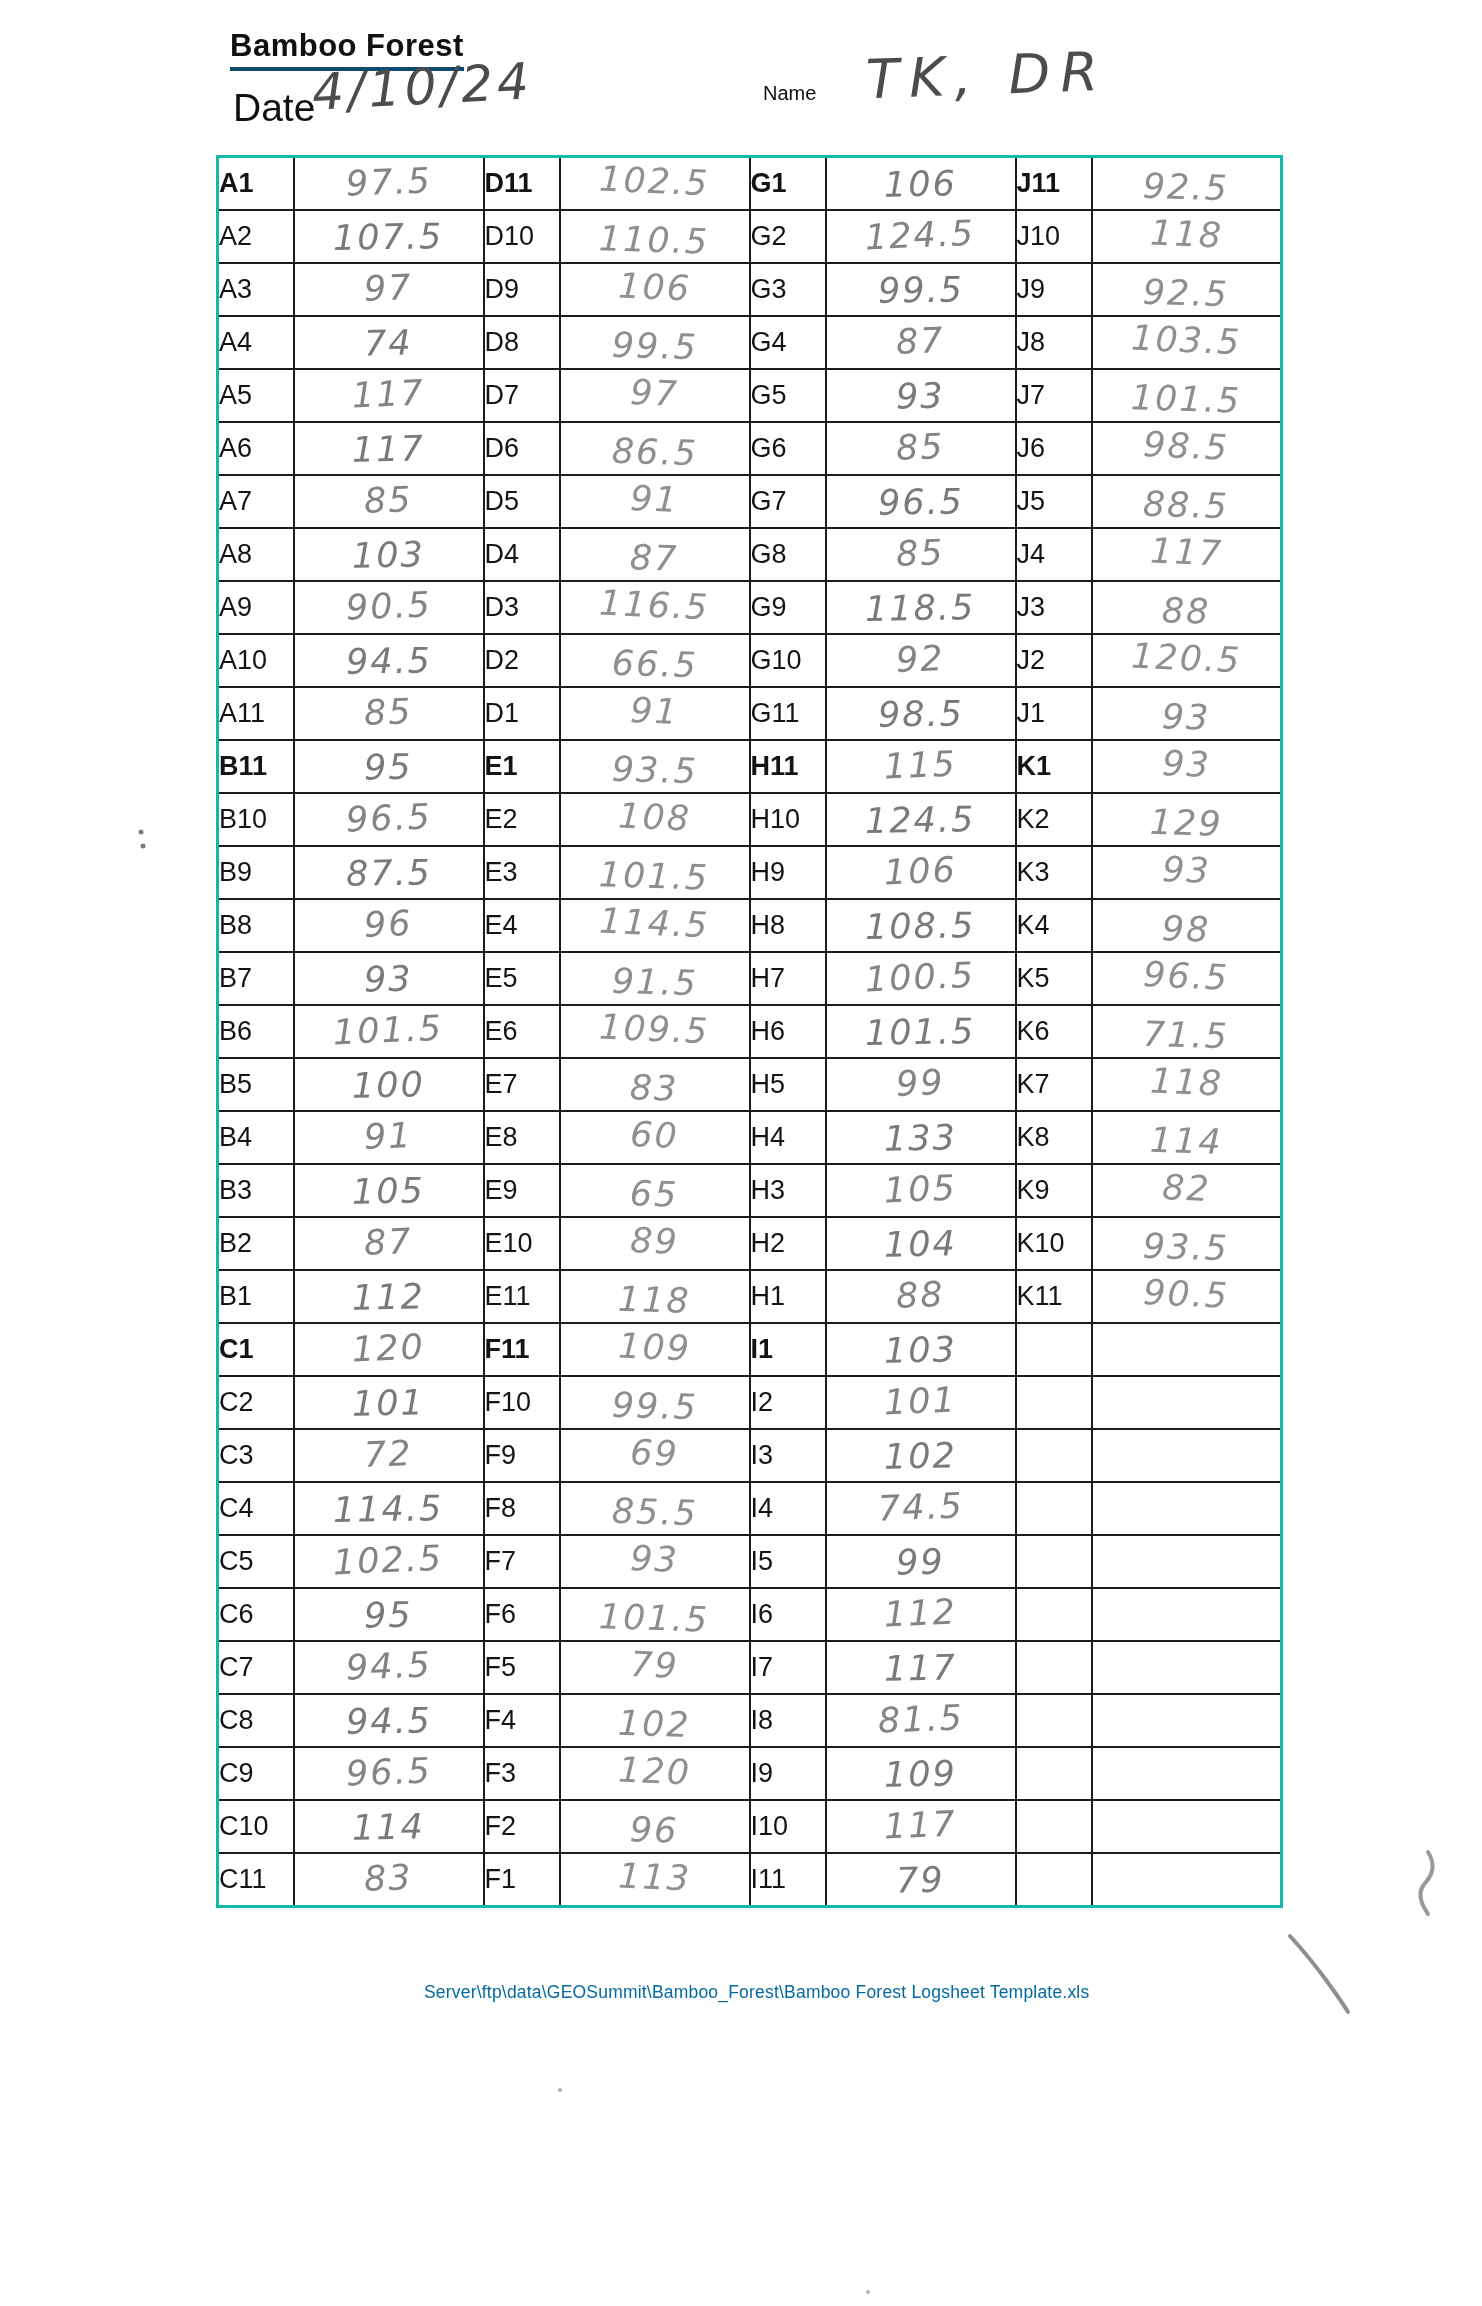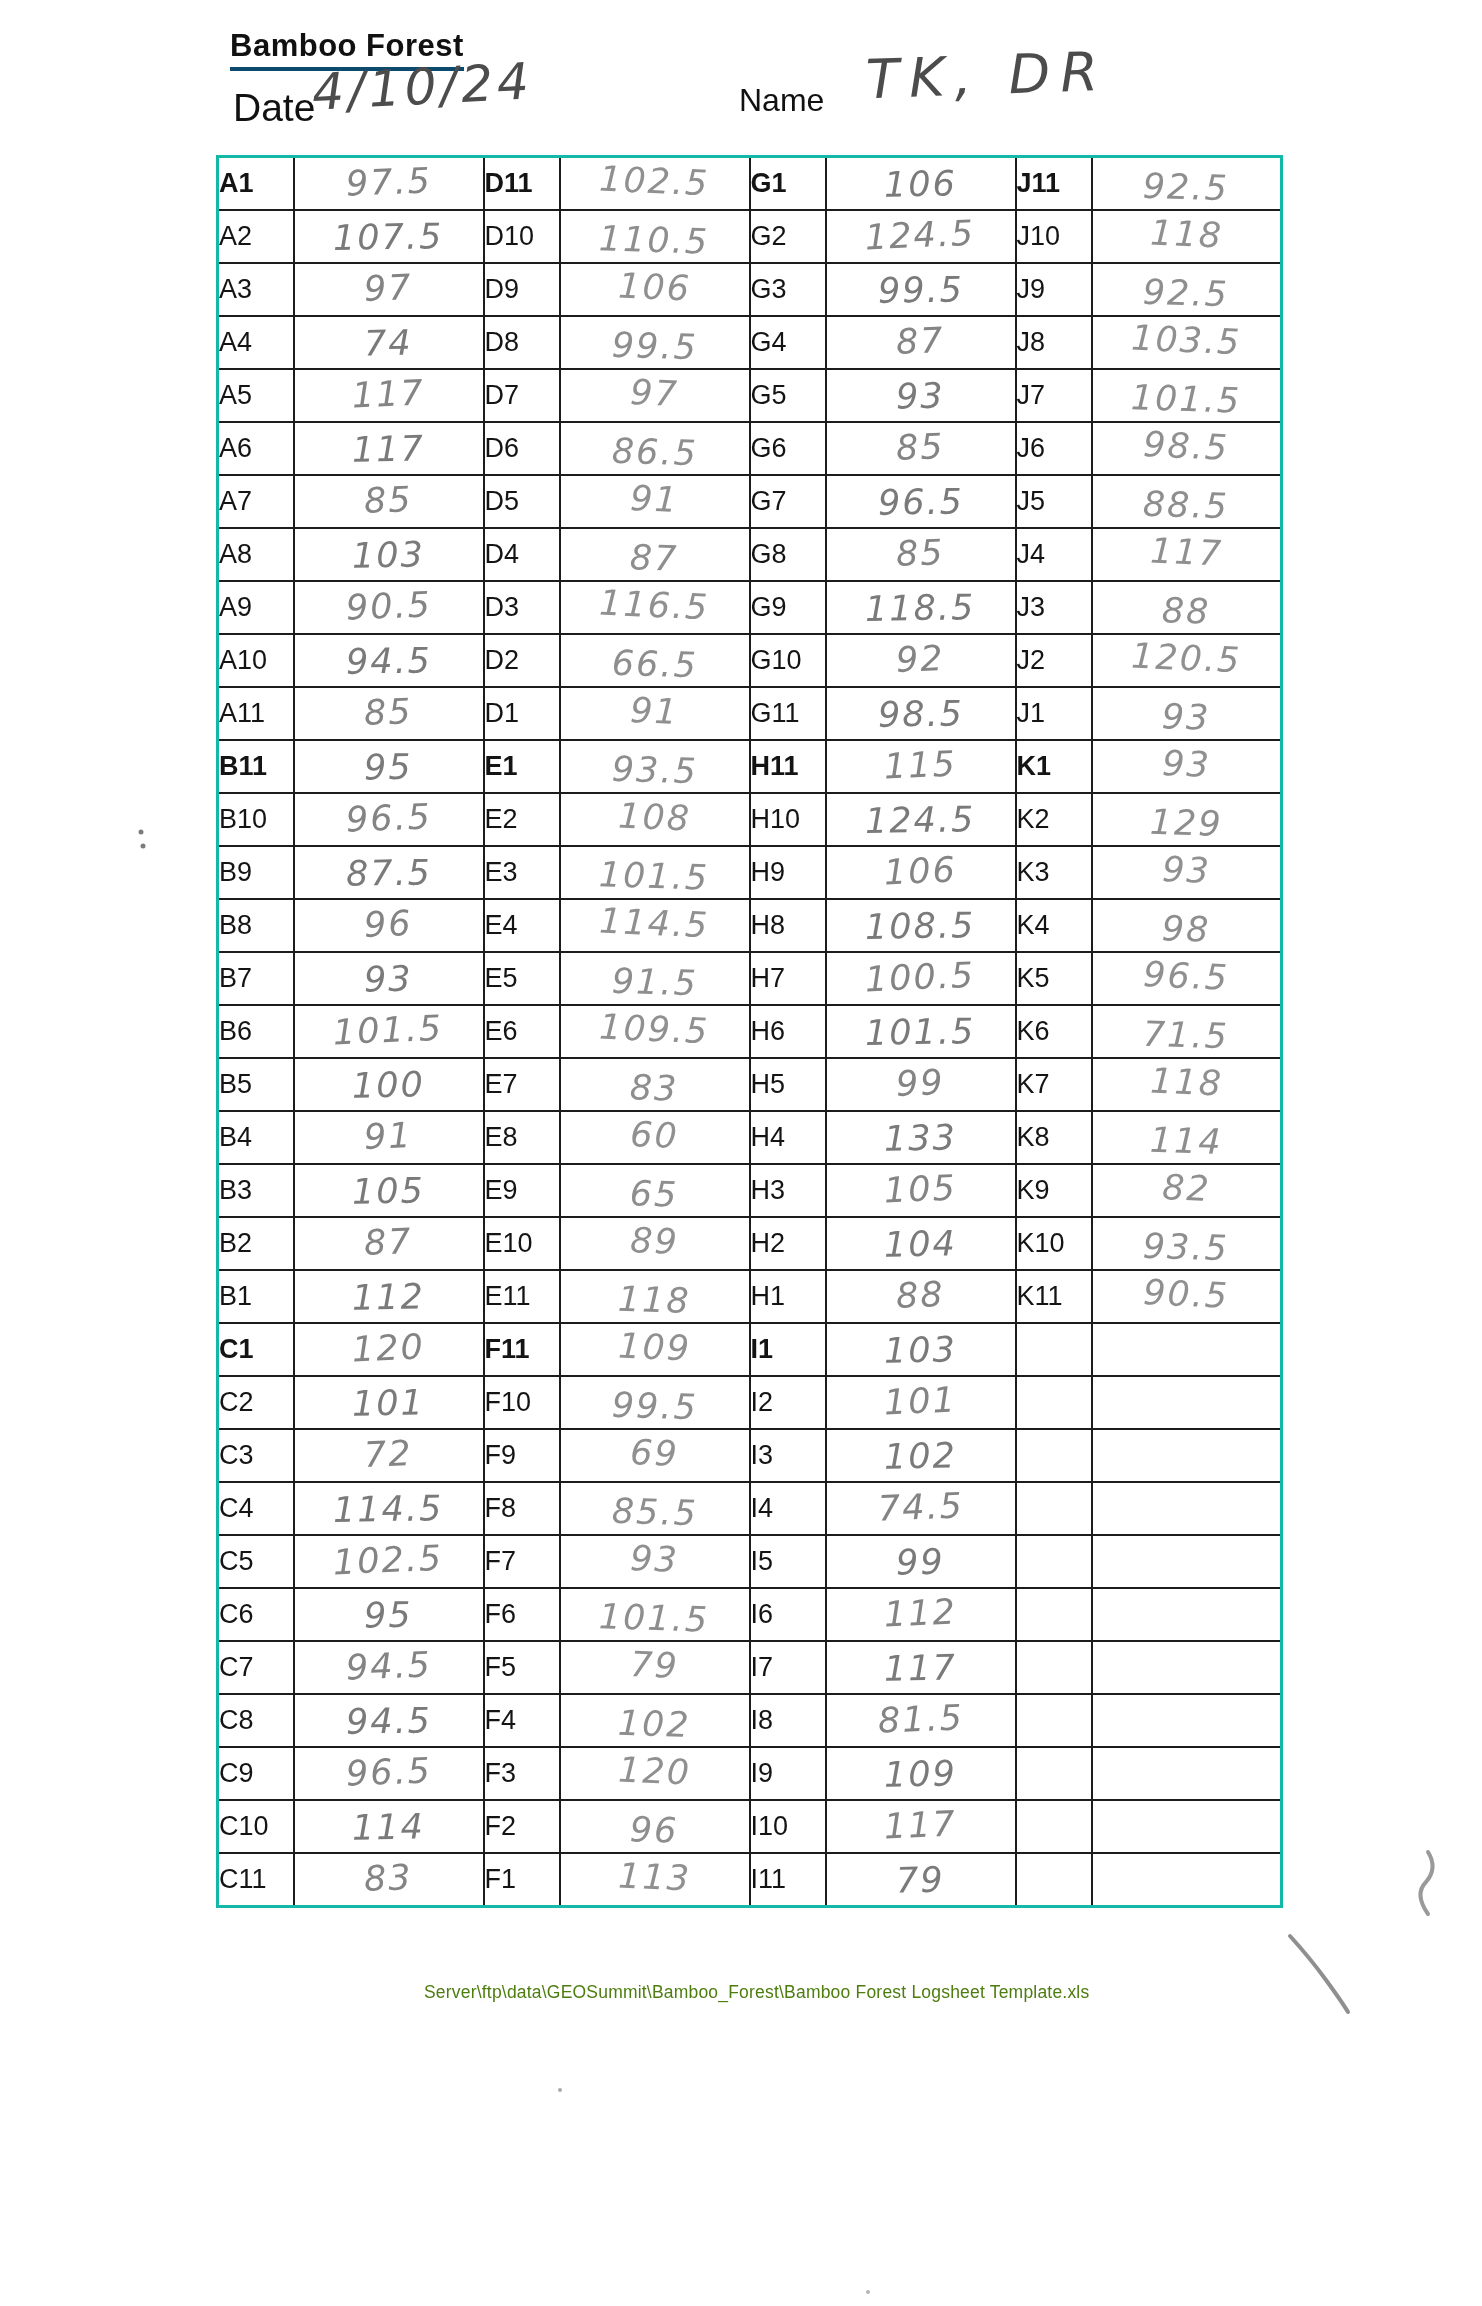--- a/index.html
+++ b/index.html
@@ -13,21 +13,21 @@
   }
   .sheet{position:absolute;inset:0;}
 
   
   .title{
     position:absolute;left:230px;top:28px;
     font-size:31px;font-weight:bold;letter-spacing:.5px;
     border-bottom:4px solid #0c4a6e;padding-bottom:3px;
   }
   .date-label{position:absolute;left:233px;top:86px;font-size:39px;}
-  .name-label{position:absolute;left:739px;top:82px;font-size:32px;text-align:right;}
+  .name-label{position:absolute;left:763px;top:82px;font-size:20px;text-align:right;}
   .hw{font-family:"DejaVu Sans", sans-serif;font-style:italic;color:#6e6e6e;}
   .date-value{
     position:absolute;left:312px;top:58px;
     font-size:50px;letter-spacing:4px;
     transform:rotate(-3deg);color:#4c4c4c;
   }
   .name-value{
     position:absolute;left:866px;top:44px;
     font-size:54px;letter-spacing:10px;
     transform:rotate(-2deg);color:#4c4c4c;
@@ -58,21 +58,21 @@
     font-size:35px;color:#848484;letter-spacing:2px;
   }
   td.value span.r0{transform:rotate(-2.5deg) translateY(-2px);}
   td.value span.r1{transform:rotate(1.8deg) translateY(3px);color:#8e8e8e;}
   td.value span.r2{transform:rotate(-1deg);color:#7a7a7a;}
   td.value span.r3{transform:rotate(2.5deg) translateY(-3px);color:#909090;}
 
   
   .footer-path{
     position:absolute;left:424px;top:1982px;
-    font-size:17.5px;color:#4d7c0f;letter-spacing:.2px;
+    font-size:17.5px;color:#0369a1;letter-spacing:.2px;
   }
 
   
   .artifacts{position:absolute;inset:0;pointer-events:none;}
 </style>
 </head>
 <body>
 
 <div class="sheet">
 

